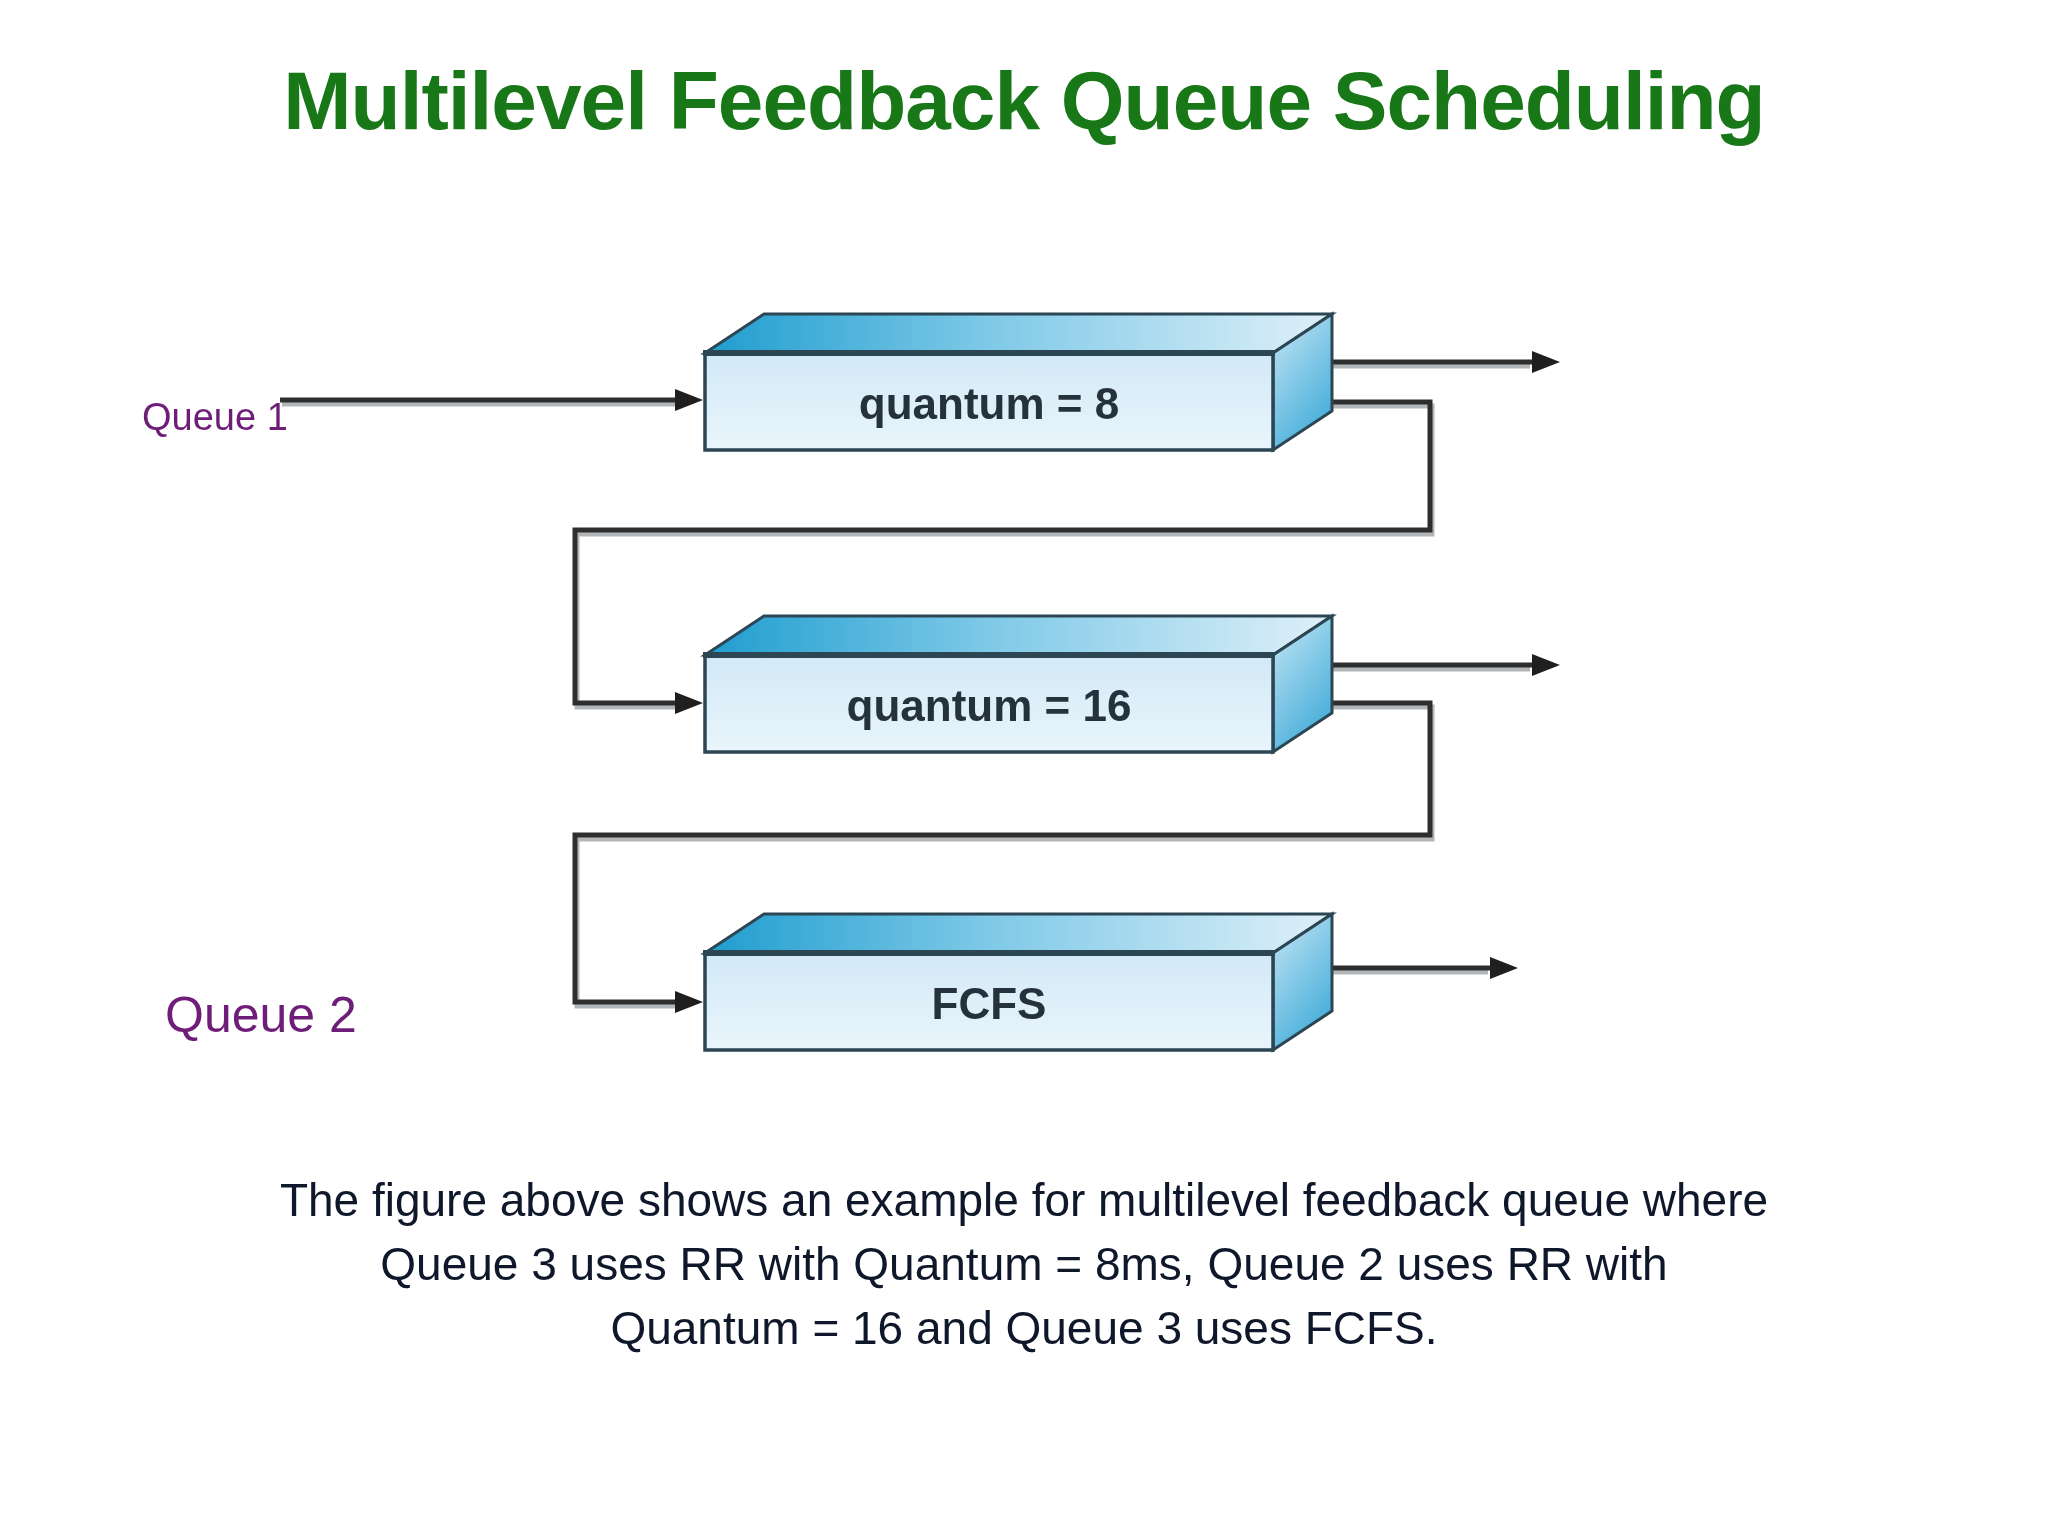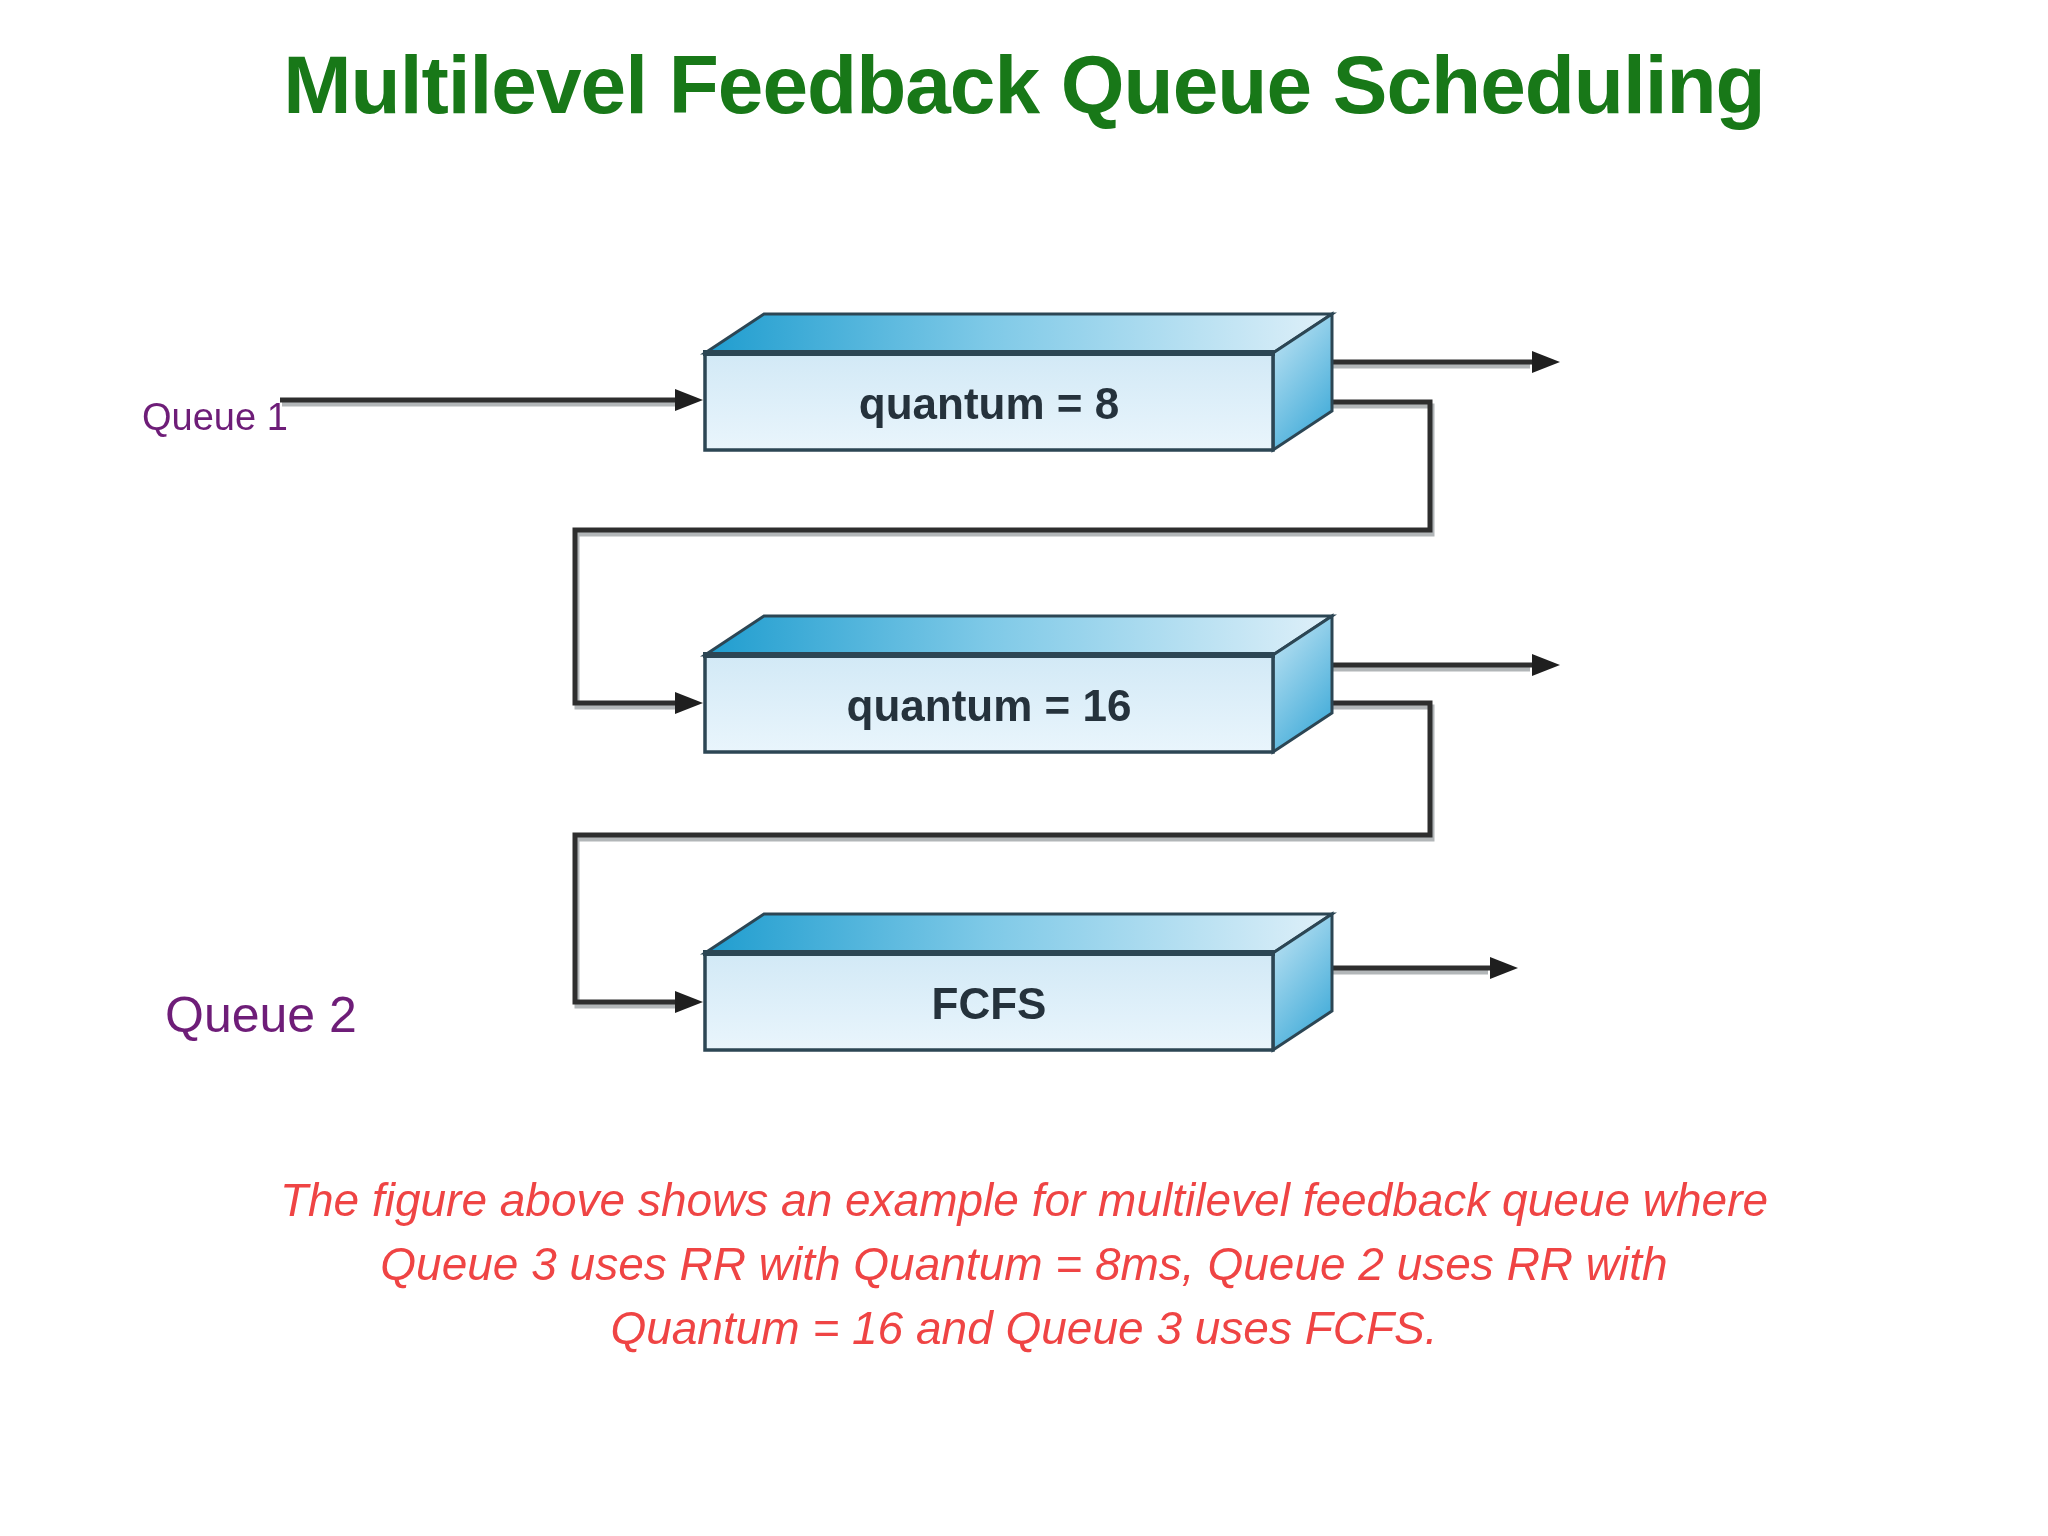--- a/index.html
+++ b/index.html
@@ -6,21 +6,21 @@
   .slide{
     position:relative;
     width:2048px;height:1536px;
     background:#ffffff;
     overflow:hidden;
     font-family:"Liberation Sans", sans-serif;
   }
   .title{
     position:absolute;
     top:38px;left:0;right:0;
-    margin:0;
+    margin:16px;
     text-align:center;
     font-size:82px;
     font-weight:bold;
     letter-spacing:-1px;
     color:#187818;
   }
   .diagram-svg{
     position:absolute;
     top:0;left:0;
   }
@@ -39,24 +39,23 @@
   .top{ fill:url(#topGrad); }
   .side{ fill:url(#sideGrad); }
   .edge-heavy{ stroke:#2c4654; stroke-width:6; }
   .wire{ fill:none; stroke:#2e2e2e; stroke-width:5; stroke-linejoin:miter; }
   .wire-shadow{ fill:none; stroke:#b2b6b8; stroke-width:5; stroke-linejoin:miter; }
   .head{ fill:#1f1f1f; }
   .caption{
     position:absolute;
     top:1168px;left:0;right:0;
     text-align:center;
-    color:#ef4444;
+    color:#0f172a;
     font-size:46px;
     line-height:64px;
-    font-style:italic;
   }
 </style>
 </head>
 <body>
 
 <div class="slide">
 
   <h1 class="title">Multilevel Feedback Queue Scheduling</h1>
 
   <svg class="diagram-svg" width="2048" height="1536" viewBox="0 0 2048 1536">

